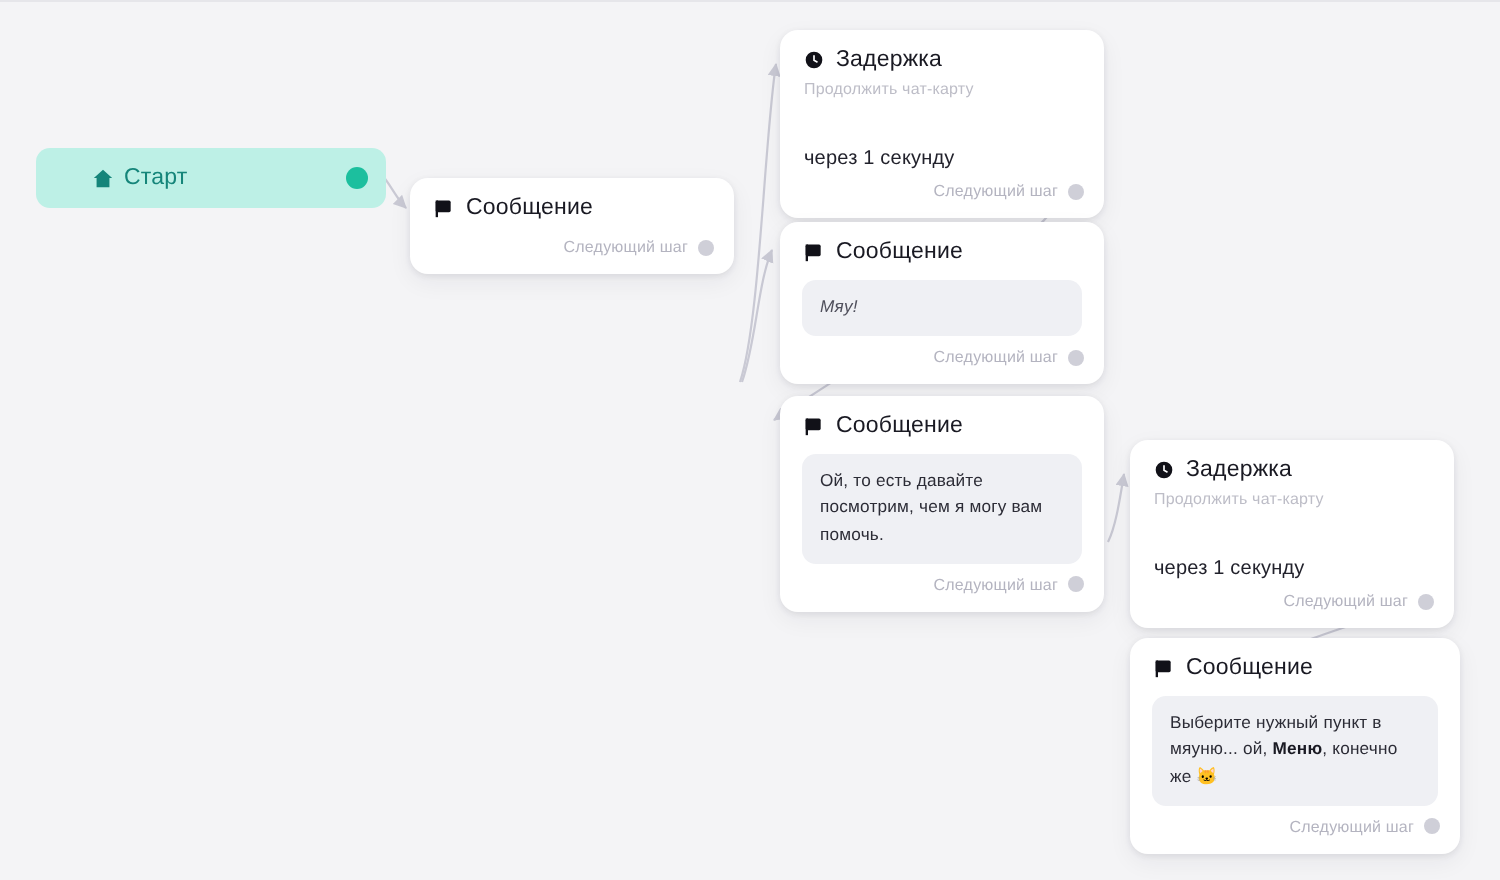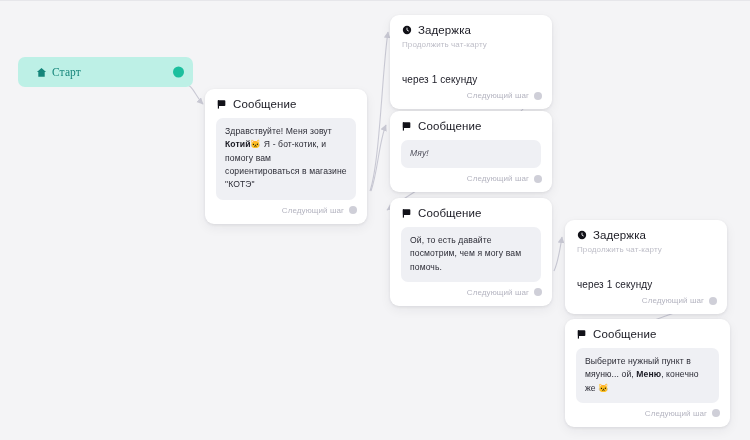--- a/index.html
+++ b/index.html
@@ -25,30 +25,29 @@
     top: 0;
     width: 750px;
     height: 440px;
     pointer-events: none;
   }
 
   
   .start-node {
     position: absolute;
     left: 18px;
-    top: 56px;
+    top: 73px;
     width: 175px;
     height: 30px;
     background: #bdf0e6;
     border-radius: 7px;
     display: flex;
     align-items: center;
-    padding: 0 18px;
+    padding: 0 28px;
     box-sizing: border-box;
-    font-family: Liberation Serif, serif;
   }
   .start-icon {
     width: 11px;
     height: 11px;
     margin-right: 5px;
     flex: 0 0 auto;
     display: block;
   }
   .start-label {
     font-size: 11.5px;
@@ -181,21 +180,20 @@
   </div>
 
   <div class="card" id="card-msg-1">
     <div class="card-head">
       <svg class="head-icon" viewBox="0 0 12 12" xmlns="http://www.w3.org/2000/svg">
         <rect x="1" y="1.5" width="9" height="7" rx="1" fill="#111118"></rect>
         <rect x="1" y="1.5" width="1.4" height="10" fill="#111118"></rect>
       </svg>
       <span class="card-title">Сообщение</span>
     </div>
-    <div class="bubble"><span>Здравствуйте! Меня зовут </span><b>Котий</b><span class="emoji">🐱</span><span> Я - бот-котик, и помогу вам сориентироваться в магазине "КОТЭ"</span></div>
     <div class="card-foot">
       <span class="foot-label">Следующий шаг</span>
       <span class="foot-port"></span>
     </div>
   </div>
 
   <div class="card" id="card-delay-1">
     <div class="card-head">
       <svg class="head-icon" viewBox="0 0 12 12" xmlns="http://www.w3.org/2000/svg">
         <circle cx="6" cy="6" r="5" fill="#111118"></circle>

